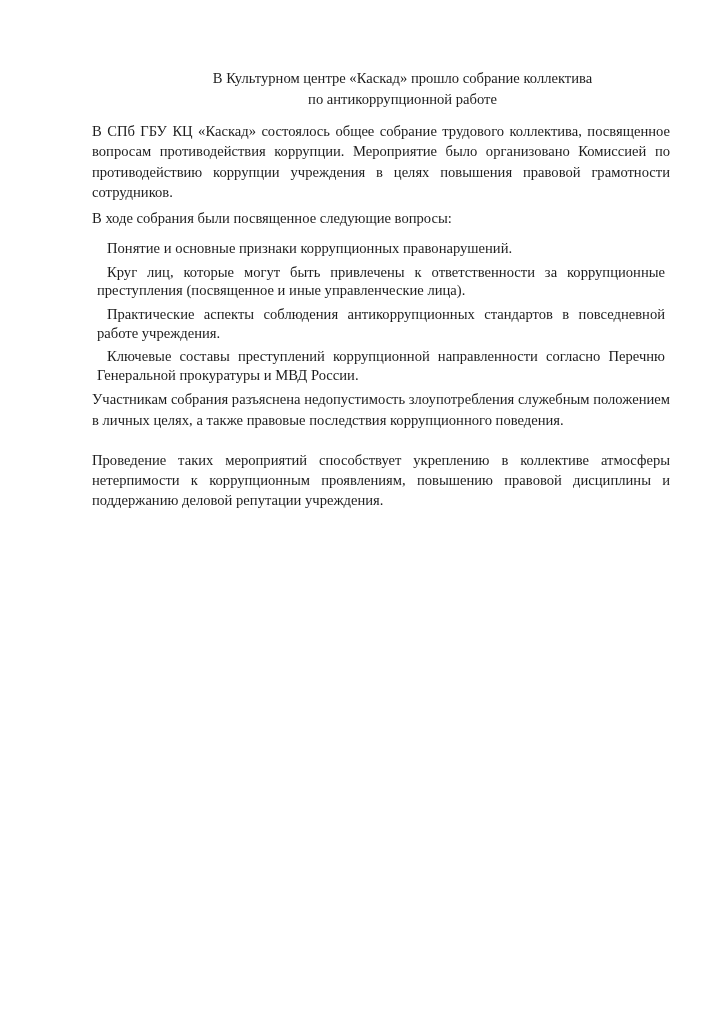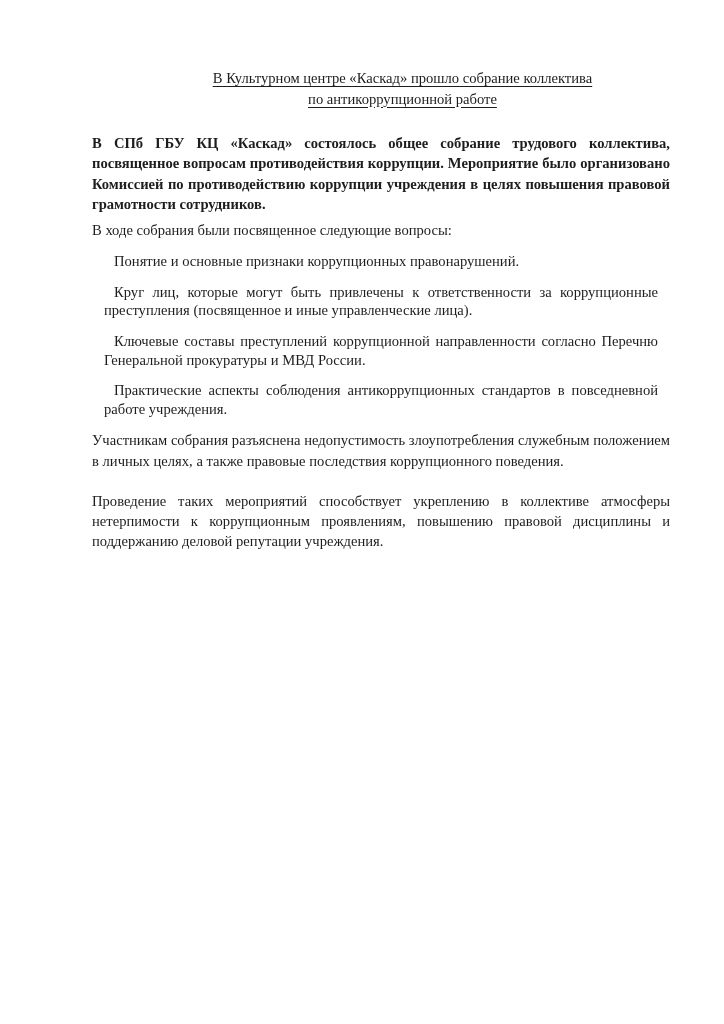--- a/index.html
+++ b/index.html
@@ -23,33 +23,32 @@
     width: 578px;
     font-size: 14.6px;
     line-height: 20.2px;
   }
   .doc-title {
     text-align: center;
     line-height: 20.6px;
     margin: 0 0 12px 0;
   }
   .doc-title .title-line {
-    text-decoration: underline;
     text-underline-offset: 3px;
     margin-left: 43px;
   }
   p.para {
     margin: 0;
     text-align: justify;
   }
-  p.para-intro   { margin-top: 24px; font-weight: bold; }
+  p.para-intro   { margin-top: 12px; }
   p.para-lead    { margin-top: 6px;  }
   .agenda        { margin-top: 11px; }
   .agenda p.agenda-item {
-    margin: 12px;
+    margin: 5px;
     text-align: justify;
     text-indent: 10px;
     line-height: 18.6px;
   }
   p.para-outcome    { }
   p.para-conclusion { margin-top: 20px; }
 </style>
 </head>
 <body>
 
@@ -61,22 +60,22 @@
       <div><span class="title-line">по антикоррупционной работе</span></div>
     </div>
 
     <p class="para para-intro">В СПб ГБУ КЦ «Каскад» состоялось общее собрание трудового коллектива, посвященное вопросам противодействия коррупции. Мероприятие было организовано Комиссией по противодействию коррупции учреждения в целях повышения правовой грамотности сотрудников.</p>
 
     <p class="para para-lead">В ходе собрания были посвященное следующие вопросы:</p>
 
     <div class="agenda">
       <p class="agenda-item">Понятие и основные признаки коррупционных правонарушений.</p>
       <p class="agenda-item">Круг лиц, которые могут быть привлечены к ответственности за коррупционные преступления (посвященное и иные управленческие лица).</p>
+      <p class="agenda-item">Практические аспекты соблюдения антикоррупционных стандартов в повседневной работе учреждения.</p>
       <p class="agenda-item">Ключевые составы преступлений коррупционной направленности согласно Перечню Генеральной прокуратуры и МВД России.</p>
-      <p class="agenda-item">Практические аспекты соблюдения антикоррупционных стандартов в повседневной работе учреждения.</p>
     </div>
 
     <p class="para para-outcome">Участникам собрания разъяснена недопустимость злоупотребления служебным положением в личных целях, а также правовые последствия коррупционного поведения.</p>
 
     <p class="para para-conclusion">Проведение таких мероприятий способствует укреплению в коллективе атмосферы нетерпимости к коррупционным проявлениям, повышению правовой дисциплины и поддержанию деловой репутации учреждения.</p>
 
   </div>
 </div>
 
 </body></html>

